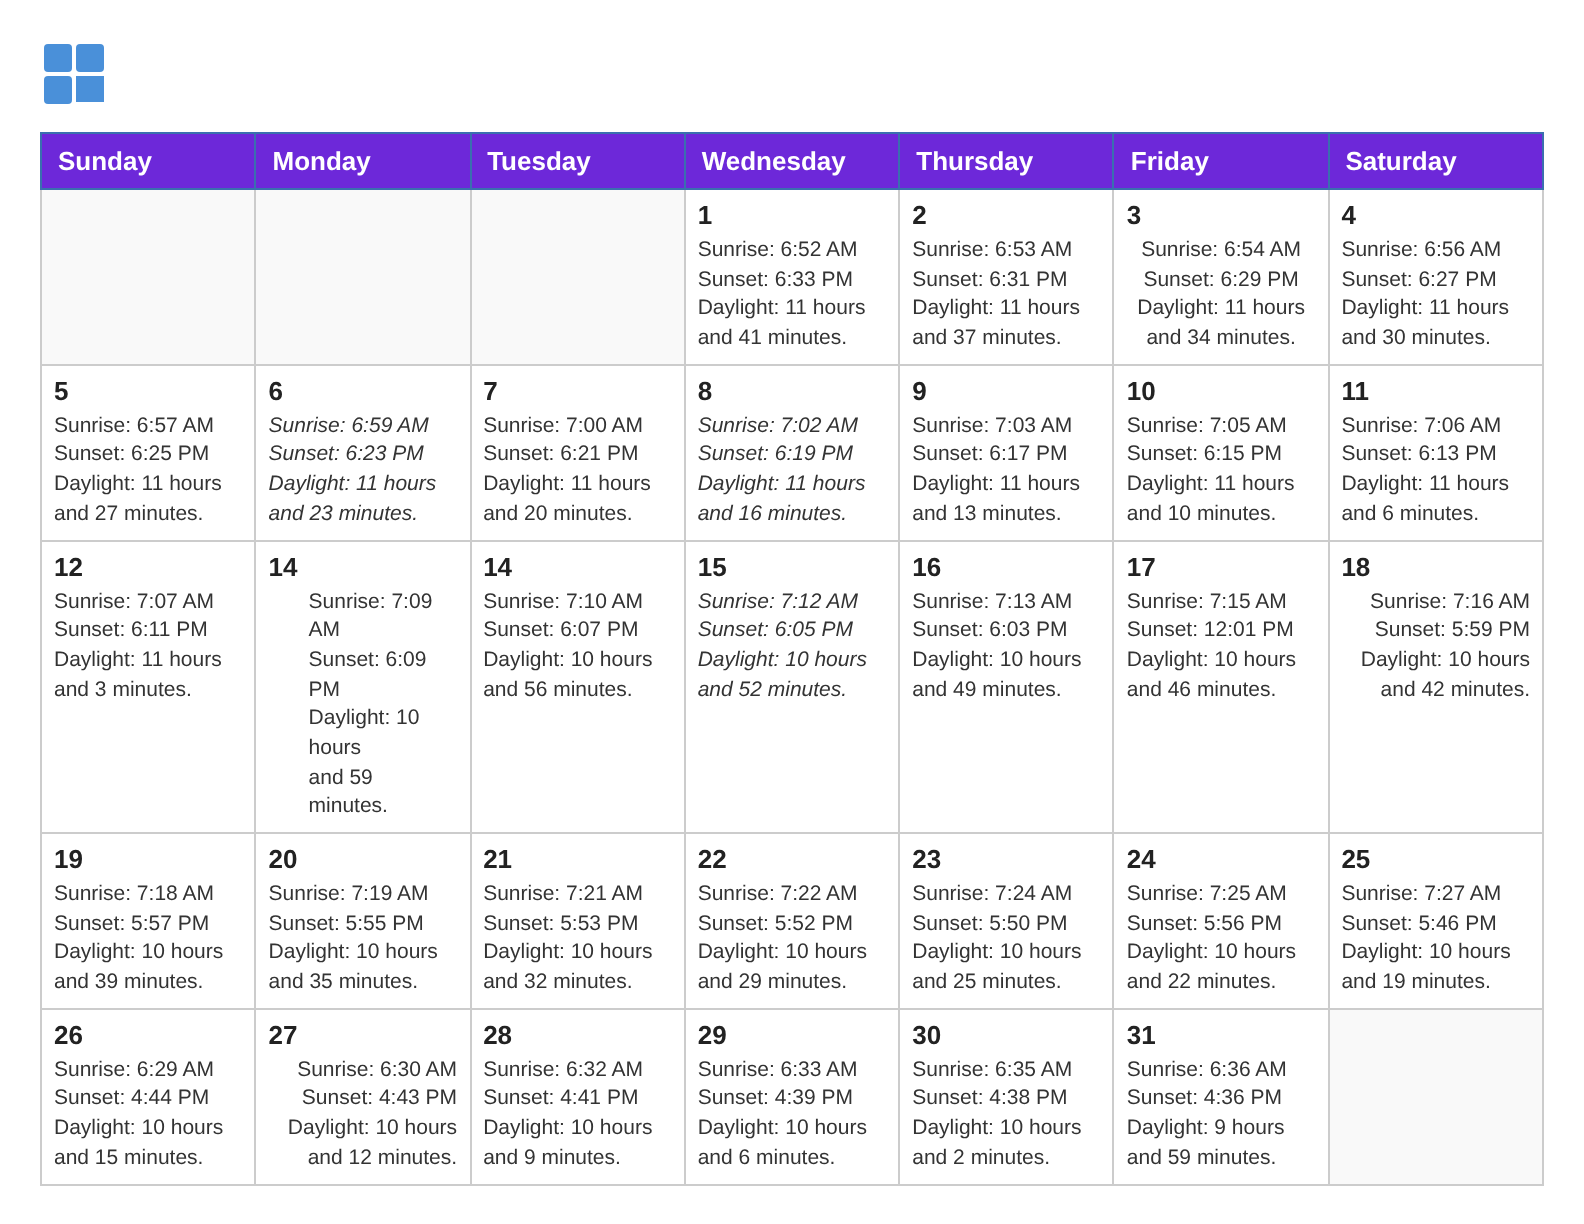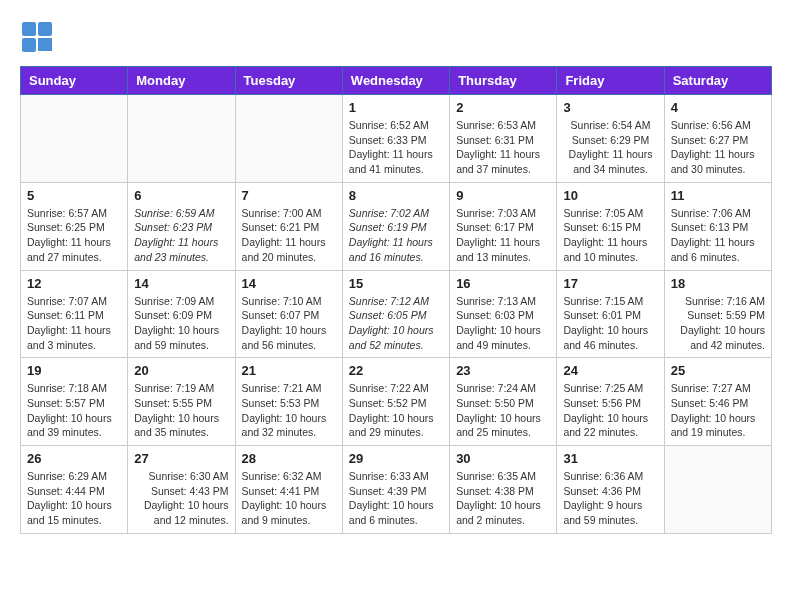--- a/index.html
+++ b/index.html
@@ -206,21 +206,21 @@
       <tr>
         <td>
           <div class="day-number">12</div>
           <div class="day-info" style="white-space: pre-line;">Sunrise: 7:07 AM
 Sunset: 6:11 PM
 Daylight: 11 hours
 and 3 minutes.</div>
         </td>
         <td>
           <div class="day-number">14</div>
-          <div class="day-info" style="white-space: pre-line;">Sunrise: 7:09 AM
+          <div class="day-info" style="white-space: pre-line; margin-left: 20px;">Sunrise: 7:09 AM
 Sunset: 6:09 PM
 Daylight: 10 hours
 and 59 minutes.</div>
         </td>
         <td>
           <div class="day-number">14</div>
           <div class="day-info" style="white-space: pre-line;">Sunrise: 7:10 AM
 Sunset: 6:07 PM
 Daylight: 10 hours
 and 56 minutes.</div>
@@ -235,21 +235,21 @@
         <td>
           <div class="day-number">16</div>
           <div class="day-info" style="white-space: pre-line;">Sunrise: 7:13 AM
 Sunset: 6:03 PM
 Daylight: 10 hours
 and 49 minutes.</div>
         </td>
         <td>
           <div class="day-number">17</div>
           <div class="day-info" style="white-space: pre-line;">Sunrise: 7:15 AM
-Sunset: 6:01 PM
+Sunset: 12:01 PM
 Daylight: 10 hours
 and 46 minutes.</div>
         </td>
         <td>
           <div class="day-number">18</div>
           <div class="day-info" style="white-space: pre-line; text-align: right;">Sunrise: 7:16 AM
 Sunset: 5:59 PM
 Daylight: 10 hours
 and 42 minutes.</div>
         </td>

